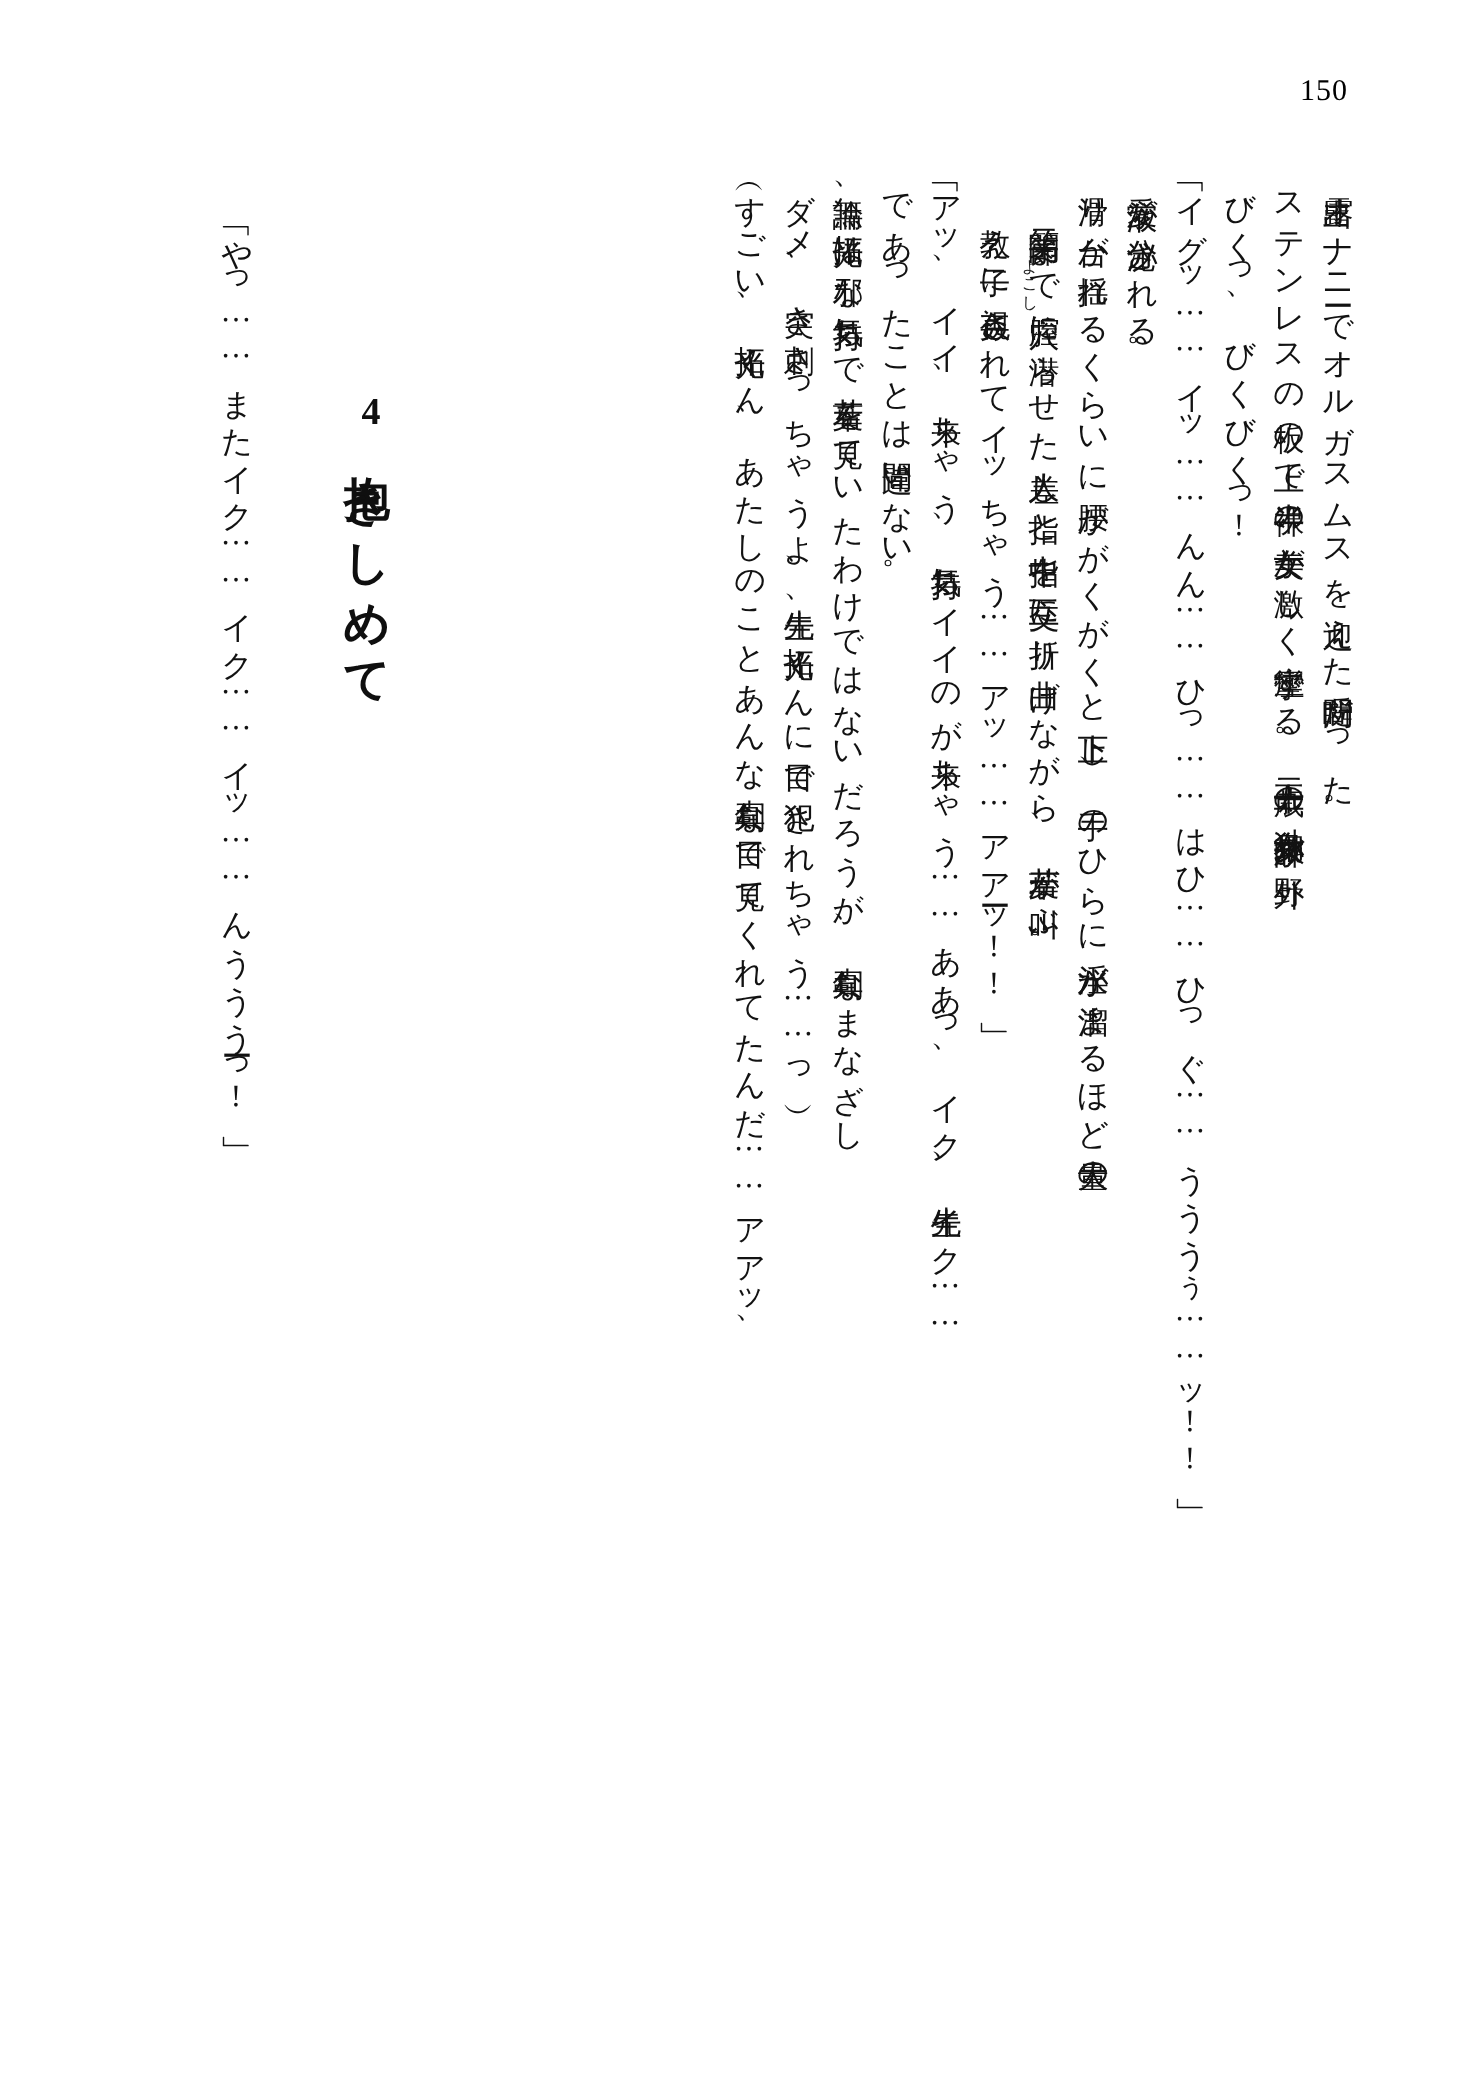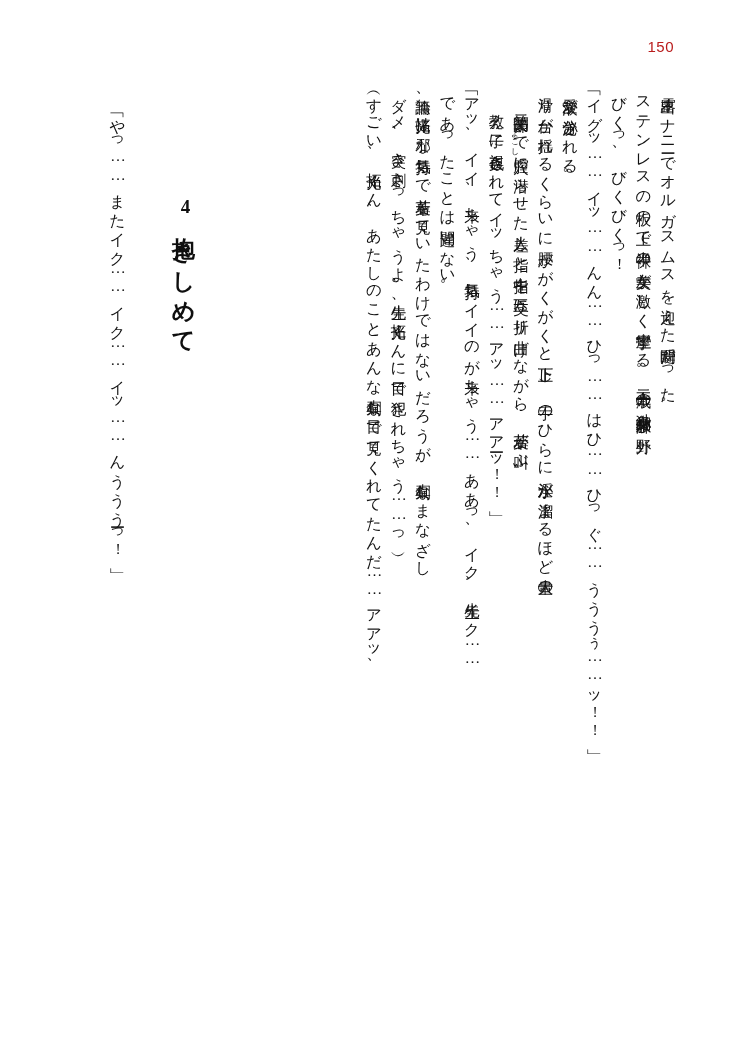--- a/index.html
+++ b/index.html
@@ -23,22 +23,22 @@
     height: 1038px;
     background: #ffffff;
   }
   
   .page-number {
     position: absolute;
     top: 38px;
     right: 62px;
     font-size: 15px;
     letter-spacing: 0.5px;
-    color: #b91c1c;
-    font-family: Liberation Sans, sans-serif;
+    color: #000000;
+    font-family: Liberation Serif, serif;
   }
   
   .body-text {
     position: absolute;
     top: 86px;
     right: 60px;
     height: 880px;
     display: flex;
     flex-direction: row;
     align-items: flex-start;

